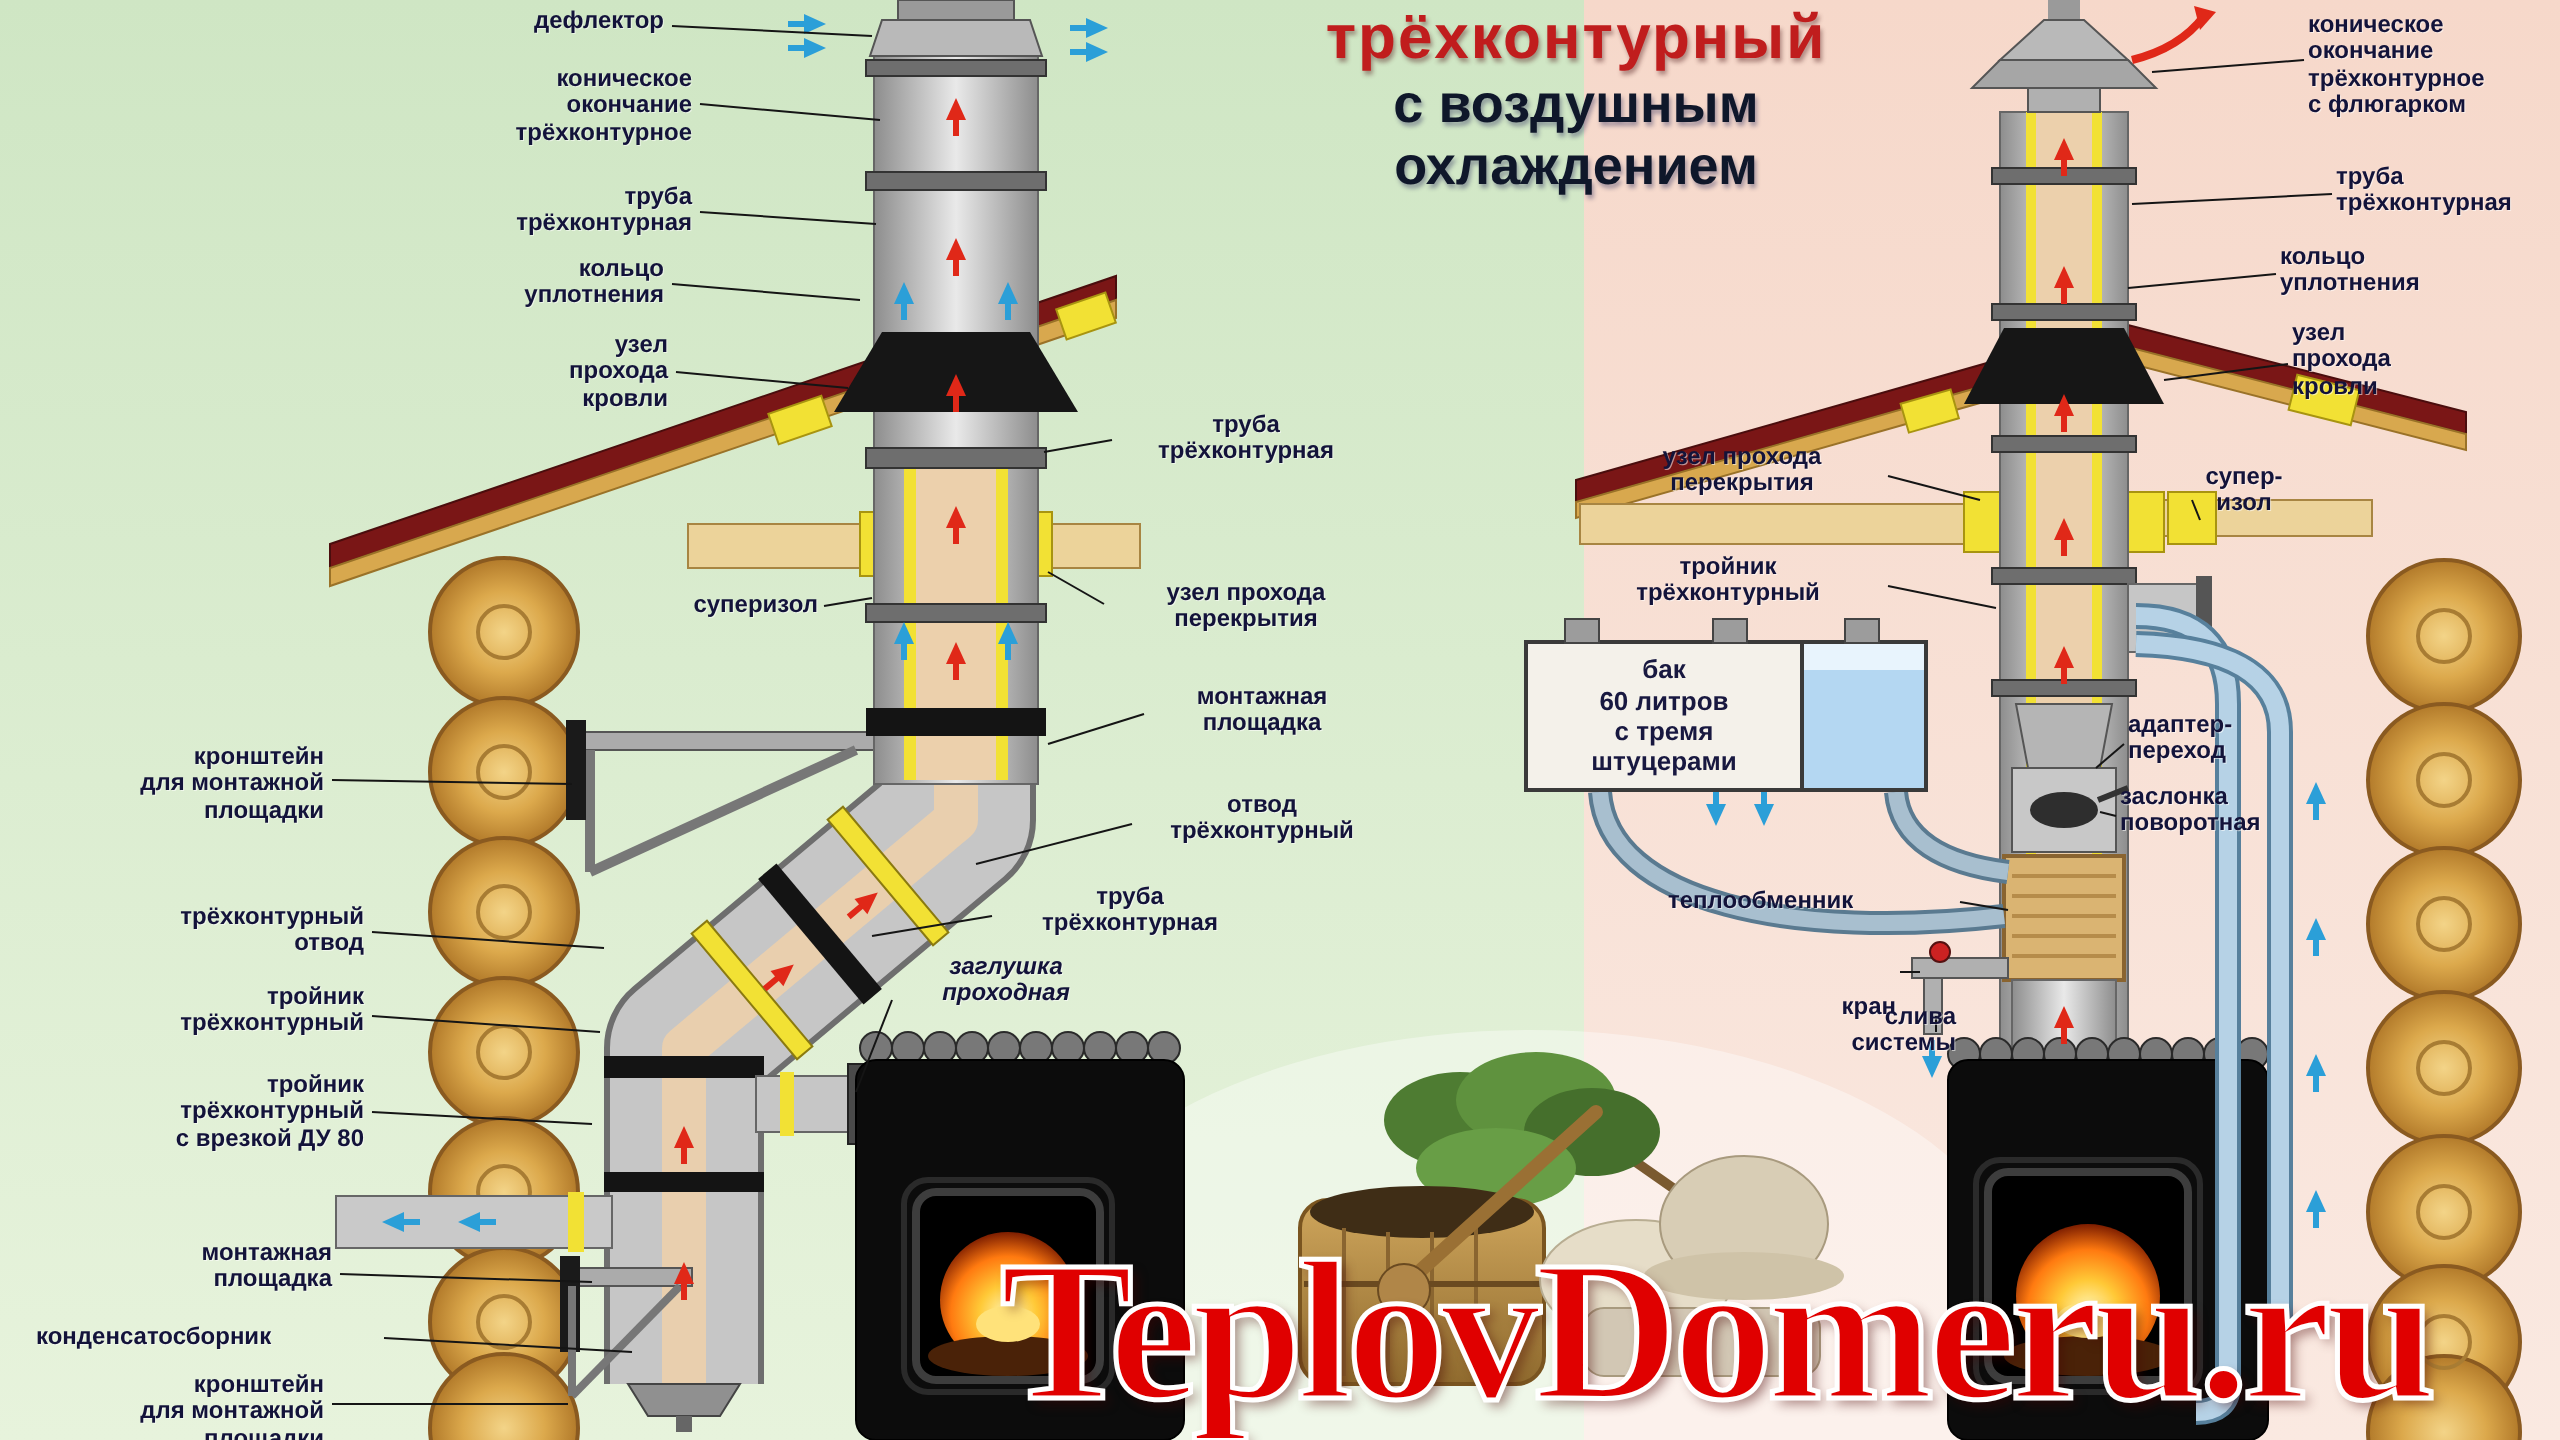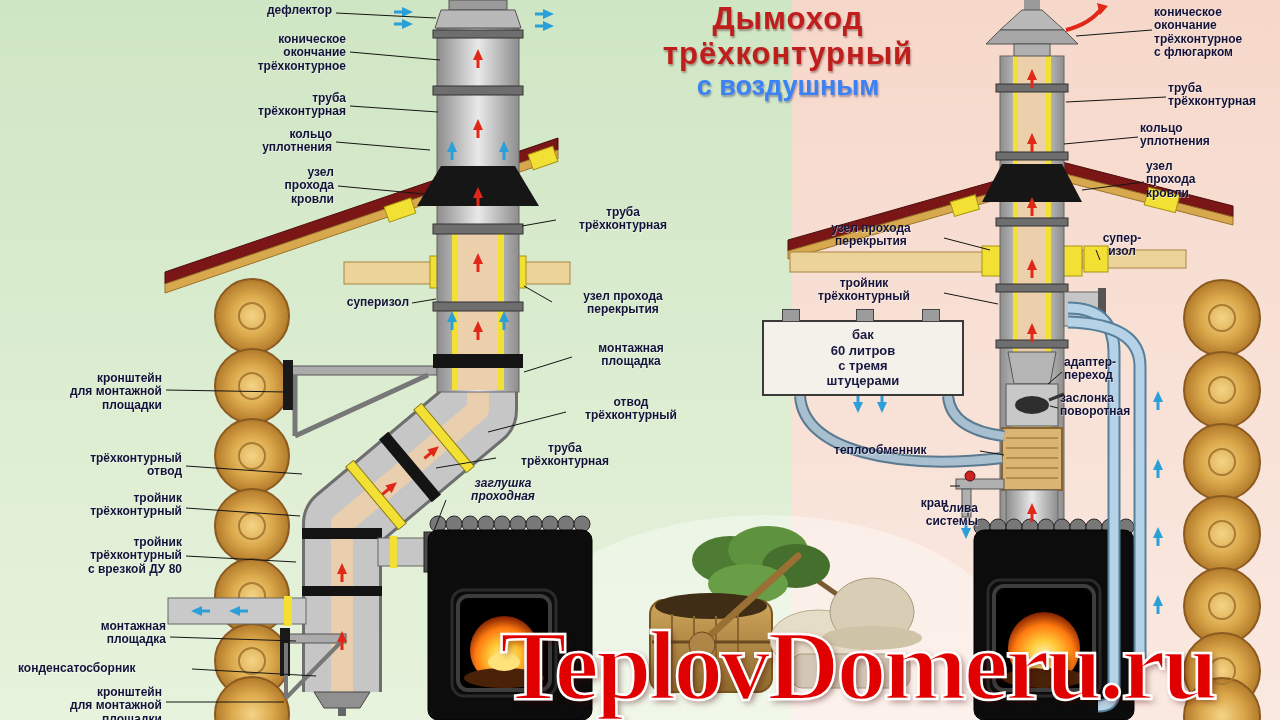--- a/index.html
+++ b/index.html
@@ -6,28 +6,28 @@
   #stage{position:relative;width:1280px;height:720px;overflow:hidden;background:#fff;
          font-family:"Liberation Sans",sans-serif;}
   #diagram-svg{position:absolute;left:0;top:0;z-index:1;}
   #leader-lines{position:absolute;left:0;top:0;z-index:3;pointer-events:none;}
   .leader{stroke:#151515;stroke-width:1;}
   .dlabel{position:absolute;z-index:4;font:bold 12px/1.12 "Liberation Sans",sans-serif;
           color:#13133a;white-space:pre-line;text-shadow:.5px .5px 0 rgba(255,255,255,.55);}
   .title-box{position:absolute;left:598px;top:2px;width:380px;text-align:center;z-index:4;}
   .title-red{font:bold 31px/1.12 "Liberation Sans",sans-serif;color:#c01d1d;letter-spacing:1px;
              text-shadow:1px 2px 2px rgba(90,40,40,.45);}
-  .title-blue{font:bold 27px/1.15 "Liberation Sans",sans-serif;color:#3b82f6;
+  .title-blue{font:bold 27px/1.15 "Liberation Sans",sans-serif;color:#0f172a;
               text-shadow:1px 2px 2px rgba(40,40,90,.4);}
   .title-blue:first-of-type{margin-top:8px;}
   .watermark{position:absolute;left:500px;top:616px;z-index:9;white-space:nowrap;
              font:bold 100px/1 "Liberation Serif",serif;color:#e00000;letter-spacing:-3px;
              -webkit-text-stroke:2.5px #ffffff;text-shadow:3px 3px 6px rgba(70,0,0,.45);}
   .tank{position:absolute;left:762px;top:320px;width:202px;height:76px;display:flex;z-index:3;
-        border:2px solid #3a3a3a;background:#f4f1ea;box-sizing:border-box;flex-direction:column;}
+        border:2px solid #3a3a3a;background:#f4f1ea;box-sizing:border-box;}
   .tank-text{flex:1;display:flex;align-items:center;justify-content:center;text-align:center;
              font:bold 13px/1.18 "Liberation Sans",sans-serif;color:#181840;white-space:pre-line;}
   .tank-water{width:60px;border-left:2px solid #3a3a3a;
               background:linear-gradient(180deg,#e8f4fd 0 18%,#b4d7f2 18% 100%);}
   .stub{position:absolute;width:16px;height:11px;top:-13px;background:#9c9c9c;border:1px solid #444;}
 </style>
 </head>
 <body>
 
 <div id="stage">
@@ -475,23 +475,23 @@
 кровли</div>
       <div class="dlabel" style="left: 1086px; top: 232px; width: 72px; text-align: center;">супер-
 изол</div>
       <div class="dlabel" style="left: 1064px; top: 356px; width: 106px; text-align: left;">адаптер-
 переход</div>
       <div class="dlabel" style="left: 1060px; top: 392px; width: 114px; text-align: left;">заслонка
 поворотная</div>
     </div>
 
   <div class="title-box">
-    <div class="title-red">Дымоход</div>
     <div class="title-red">трёхконтурный</div>
     <div class="title-blue">с воздушным</div>
+    <div class="title-blue">охлаждением</div>
   </div>
 
   <div class="tank">
     <div class="stub" style="left:18px"></div>
     <div class="stub" style="left:92px"></div>
     <div class="stub" style="left:158px"></div>
     <div class="tank-text">бак
 60 литров
 с тремя
 штуцерами</div>

